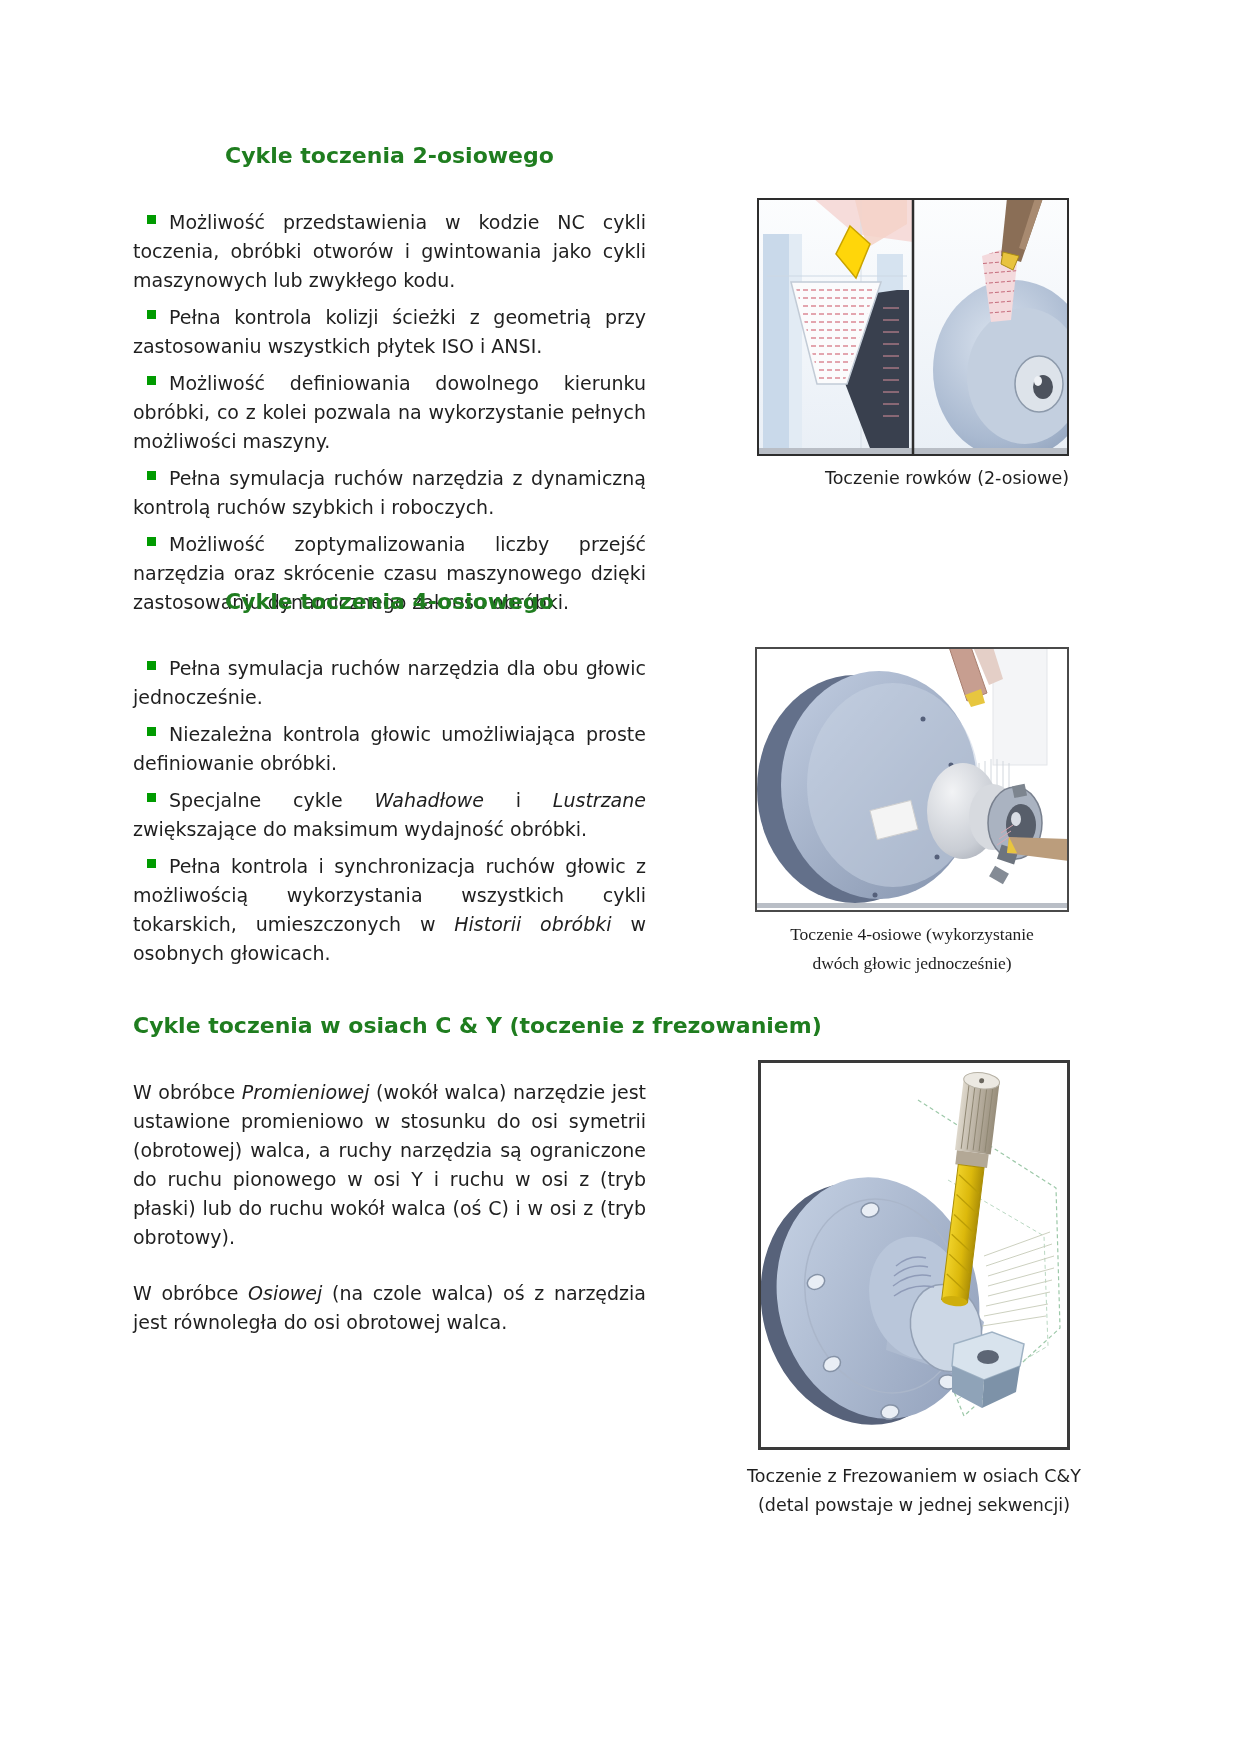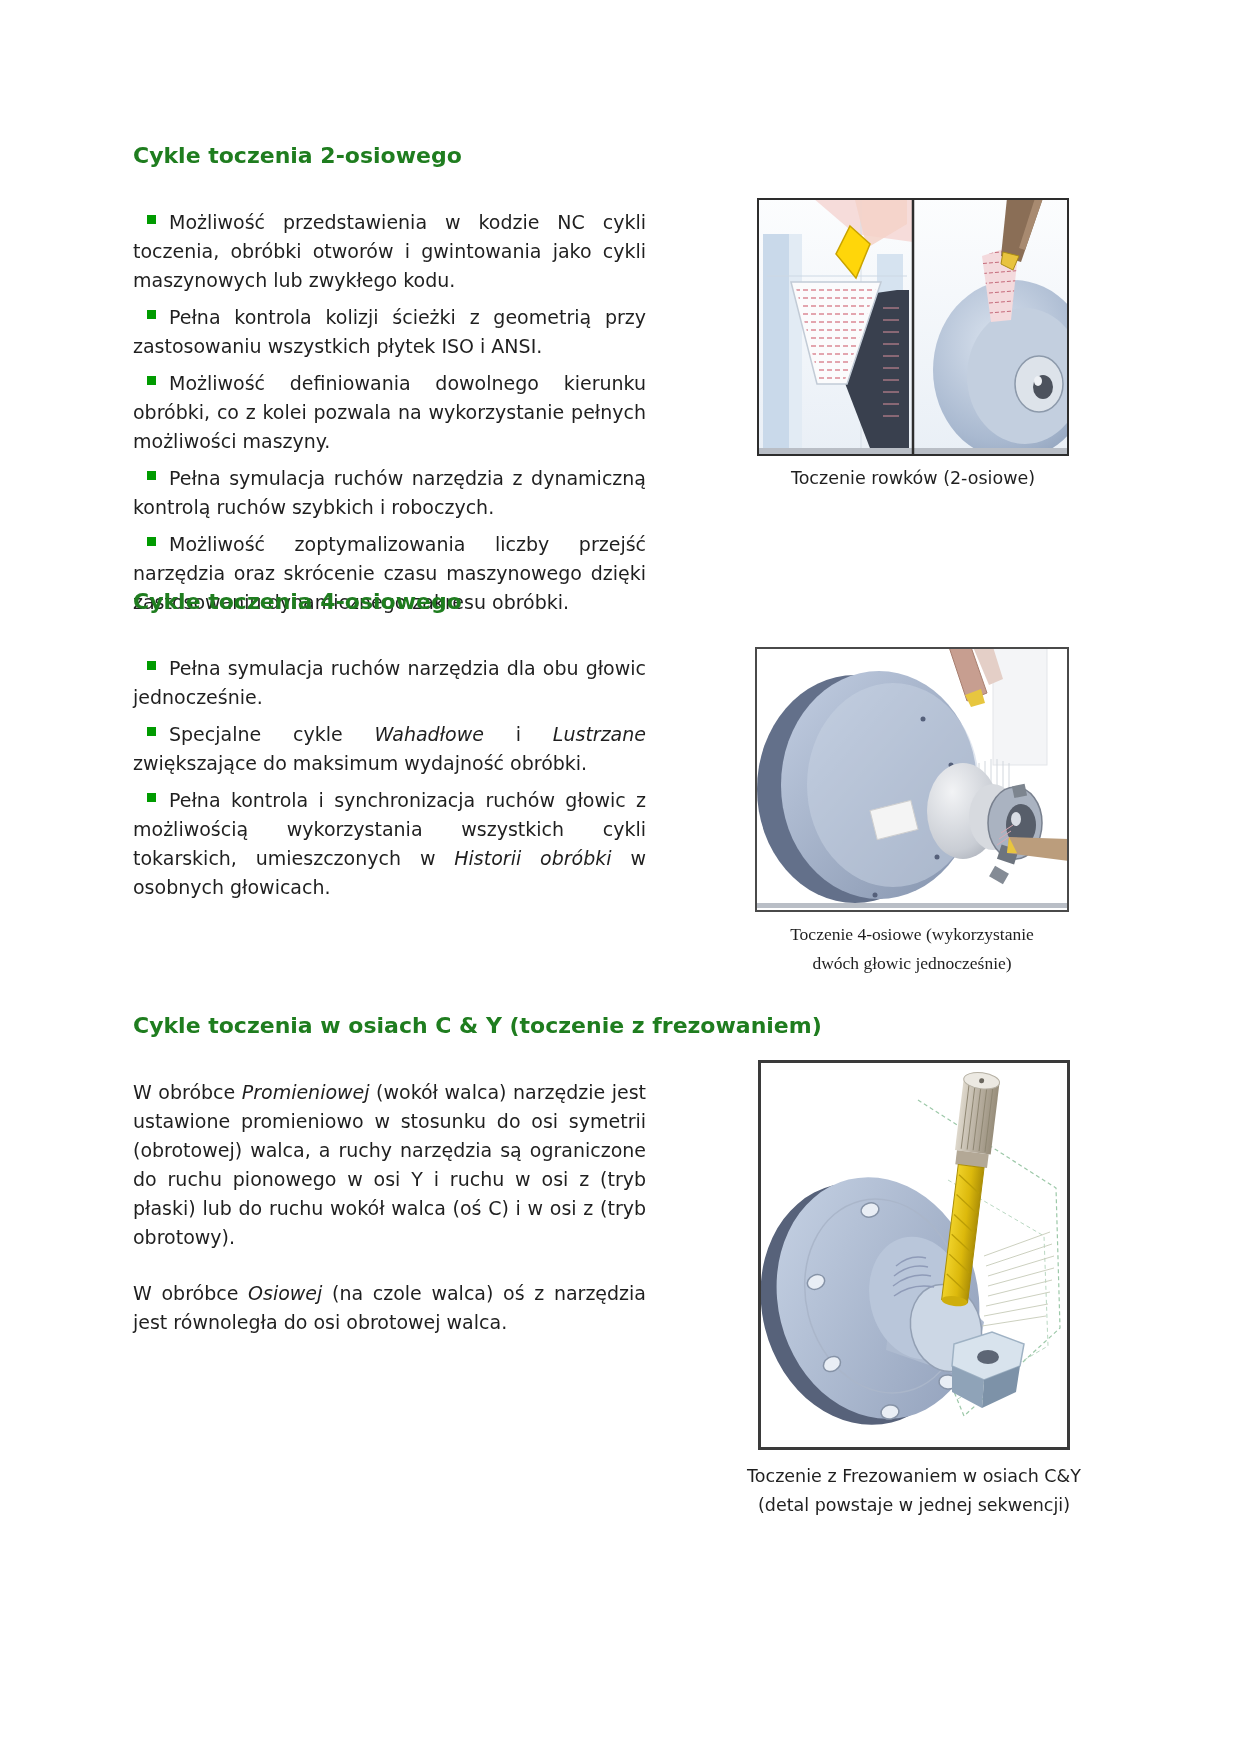--- a/index.html
+++ b/index.html
@@ -17,20 +17,21 @@
     left:133px;
     width:513px;
   }
   .text-block h2{
     margin:0 0 38px 0;
     font-size:22px;
     line-height:28px;
     font-weight:bold;
     color:#1f7d1f;
     white-space:nowrap;
+    text-align:center;
   }
   .bullet{
     margin:8px 0 7px 0;
     font-size:19px;
     line-height:29px;
     text-align:justify;
     text-indent:14px;
   }
   .bullet::before{
     content:"";
@@ -162,27 +163,28 @@
 
       <polygon points="250,0 286,0 264,64 244,58" fill="#8a6e56"></polygon>
       <polygon points="278,0 286,0 268,52 262,50" fill="#a88a70"></polygon>
       <polygon points="246,54 262,58 256,72 244,66" fill="#e8c33f" stroke="#ab8c14" stroke-width="1"></polygon>
 
       <rect x="2" y="250" width="308" height="6" fill="#b9bec6"></rect>
       <line x1="156" y1="2" x2="156" y2="256" stroke="#2d2d2d" stroke-width="2.5"></line>
       <rect x="1" y="1" width="310" height="256" fill="none" stroke="#2d2d2d" stroke-width="2"></rect>
     </svg>
   </figure>
-  <div class="cap" style="left:733px;top:464px;">
+  <div class="cap" style="left:767px;top:464px;">
     <div>Toczenie rowków (2-osiowe)</div>
   </div>
 
   <section class="text-block" style="top:588px;">
     <h2>Cykle toczenia 4-osiowego</h2>
     <p class="bullet"><span>Pełna symulacja ruchów narzędzia dla obu głowic jednocześnie.</span></p>
+    <p class="bullet"><span>Niezależna kontrola głowic umożliwiająca proste definiowanie obróbki.</span></p>
     <p class="bullet"><span>Specjalne cykle </span><em>Wahadłowe</em><span> i </span><em>Lustrzane</em><span> zwiększające do maksimum wydajność obróbki.</span></p>
     <p class="bullet"><span>Pełna kontrola i synchronizacja ruchów głowic z możliwością wykorzystania wszystkich cykli tokarskich, umieszczonych w </span><em>Historii obróbki</em><span> w osobnych głowicach.</span></p>
   </section>
 
   <figure class="fig" style="left:755px;top:647px;">
     <svg width="314" height="265" viewBox="0 0 314 265">
       <defs>
         <linearGradient id="f2drum" x1="0" y1="0" x2="1" y2="1">
           <stop offset="0" stop-color="#c2cee2"></stop>
             <stop offset="1" stop-color="#8493ad"></stop>

